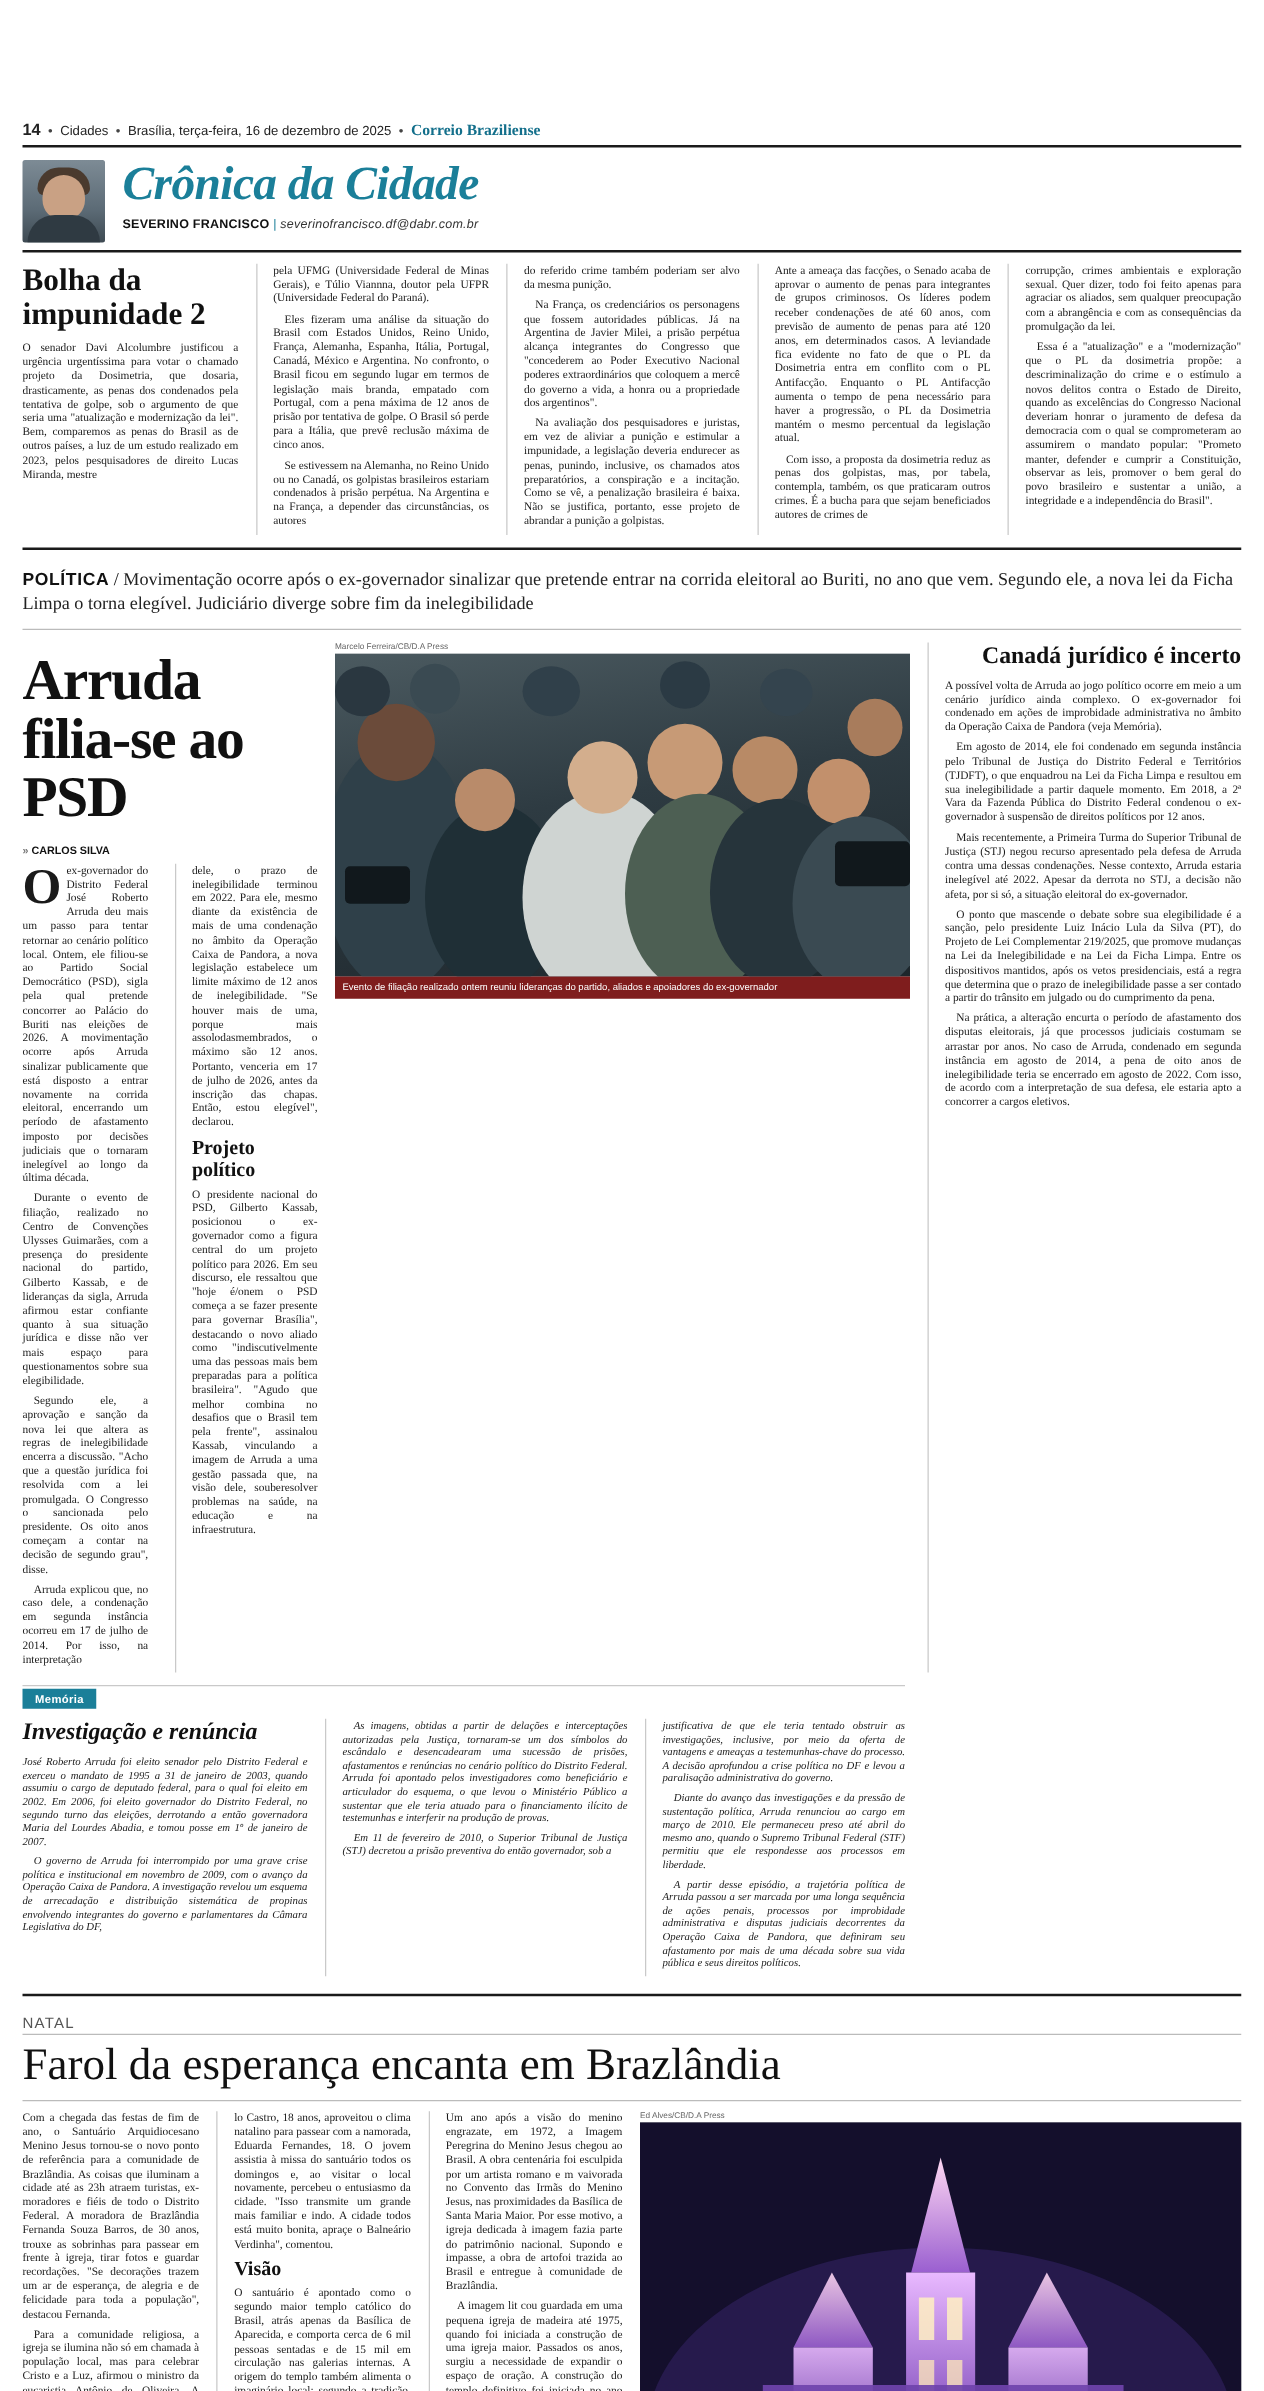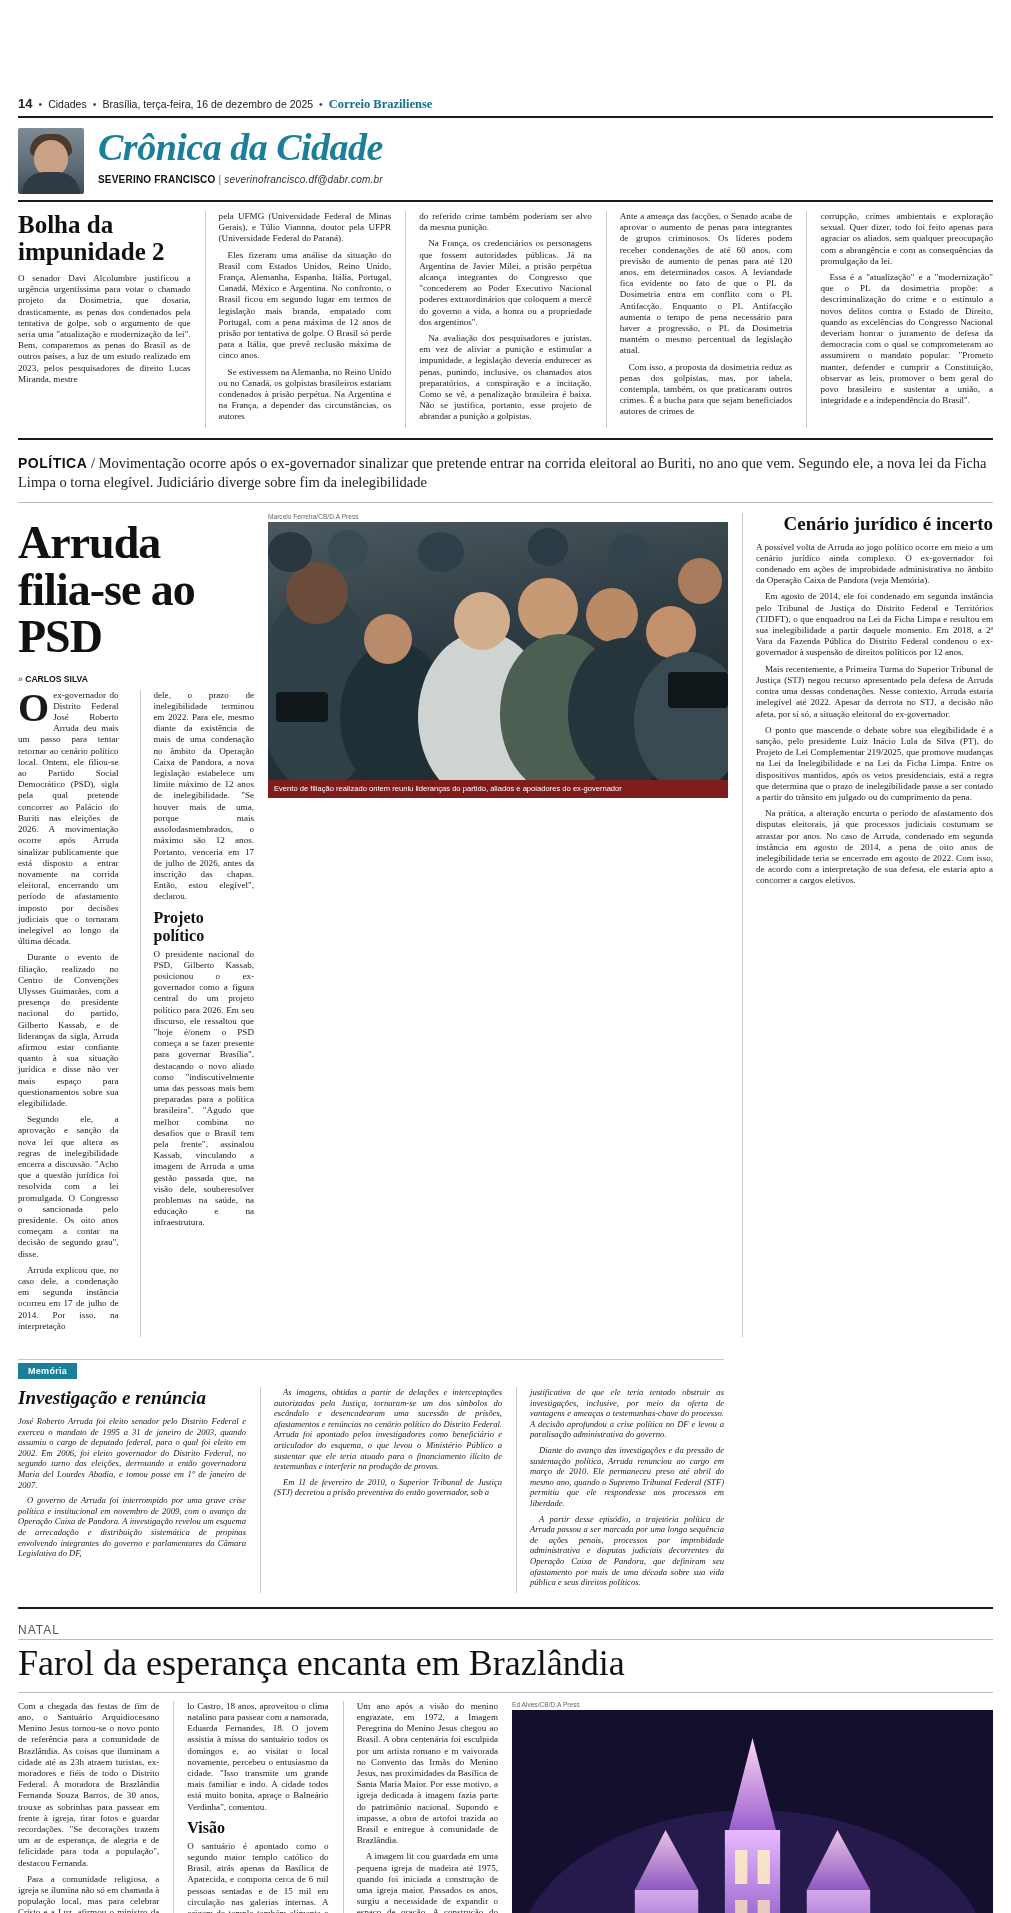--- a/index.html
+++ b/index.html
@@ -111,21 +111,21 @@
     padding:4px 6px;line-height:10px;
   }
 
   .arruda-right{width:auto;flex:1;}
   .cenario-title{
     font-family:"Liberation Serif",serif;font-weight:bold;font-size:19px;line-height:21px;color:#111;
     text-align:right;margin-bottom:8px;
   }
 
   
-  .memoria{margin-top:22px;border-top:1px solid #c9c9c9;}
+  .memoria{margin-top:10px;border-top:1px solid #c9c9c9;}
   .mem-tab{
     display:inline-block;background:#1b7f99;color:#fff;font-family:"Liberation Sans",sans-serif;
     font-size:9px;font-weight:bold;padding:3px 10px;letter-spacing:.3px;
   }
   .mem-body{display:flex;gap:14px;margin-top:8px;}
   .mem-title{
     font-family:"Liberation Serif",serif;font-style:italic;font-weight:bold;font-size:19px;line-height:21px;color:#111;
     margin-bottom:8px;
   }
   .mem-txt{font-size:8.6px;line-height:10.6px;text-align:justify;font-style:italic;color:#1a1a1a;}
@@ -287,21 +287,21 @@
             <div class="blob" style="left:340px;top:12px;width:42px;height:38px;background:#34444e;"></div>
             <div class="blob" style="left:0px;top:10px;width:44px;height:40px;background:#2a3740;"></div>
             <div class="blob" style="border-radius:4px;left:400px;top:150px;width:60px;height:36px;background:#11181c;"></div>
             <div class="blob" style="border-radius:4px;left:8px;top:170px;width:52px;height:30px;background:#11181c;"></div>
           </div>
         </div>
         <div class="cap">Evento de filiação realizado ontem reuniu lideranças do partido, aliados e apoiadores do ex-governador</div>
       </div>
 
       <div class="arruda-right vline">
-        <div class="cenario-title">Cenário jurídico é incerto</div>
+        <div class="cenario-title">Canadá jurídico é incerto</div>
         <div class="txt">
           <p class="first">A possível volta de Arruda ao jogo político ocorre em meio a um cenário jurídico ainda complexo. O ex-governador foi condenado em ações de improbidade administrativa no âmbito da Operação Caixa de Pandora (veja Memória).</p>
           <p>Em agosto de 2014, ele foi condenado em segunda instância pelo Tribunal de Justiça do Distrito Federal e Territórios (TJDFT), o que enquadrou na Lei da Ficha Limpa e resultou em sua inelegibilidade a partir daquele momento. Em 2018, a 2ª Vara da Fazenda Pública do Distrito Federal condenou o ex-governador à suspensão de direitos políticos por 12 anos.</p>
           <p>Mais recentemente, a Primeira Turma do Superior Tribunal de Justiça (STJ) negou recurso apresentado pela defesa de Arruda contra uma dessas condenações. Nesse contexto, Arruda estaria inelegível até 2022. Apesar da derrota no STJ, a decisão não afeta, por si só, a situação eleitoral do ex-governador.</p>
           <p>O ponto que mascende o debate sobre sua elegibilidade é a sanção, pelo presidente Luiz Inácio Lula da Silva (PT), do Projeto de Lei Complementar 219/2025, que promove mudanças na Lei da Inelegibilidade e na Lei da Ficha Limpa. Entre os dispositivos mantidos, após os vetos presidenciais, está a regra que determina que o prazo de inelegibilidade passe a ser contado a partir do trânsito em julgado ou do cumprimento da pena.</p>
           <p>Na prática, a alteração encurta o período de afastamento dos disputas eleitorais, já que processos judiciais costumam se arrastar por anos. No caso de Arruda, condenado em segunda instância em agosto de 2014, a pena de oito anos de inelegibilidade teria se encerrado em agosto de 2022. Com isso, de acordo com a interpretação de sua defesa, ele estaria apto a concorrer a cargos eletivos.</p>
         </div>
       </div>
     </div>
 

